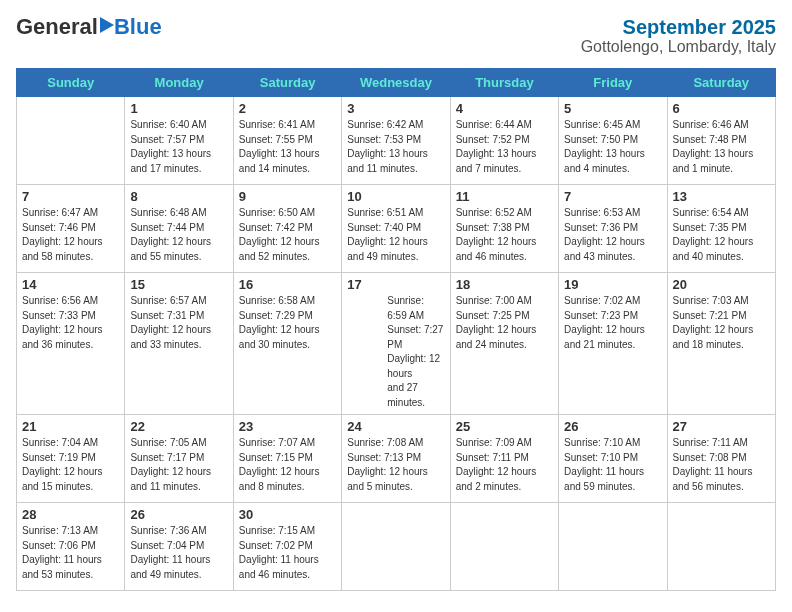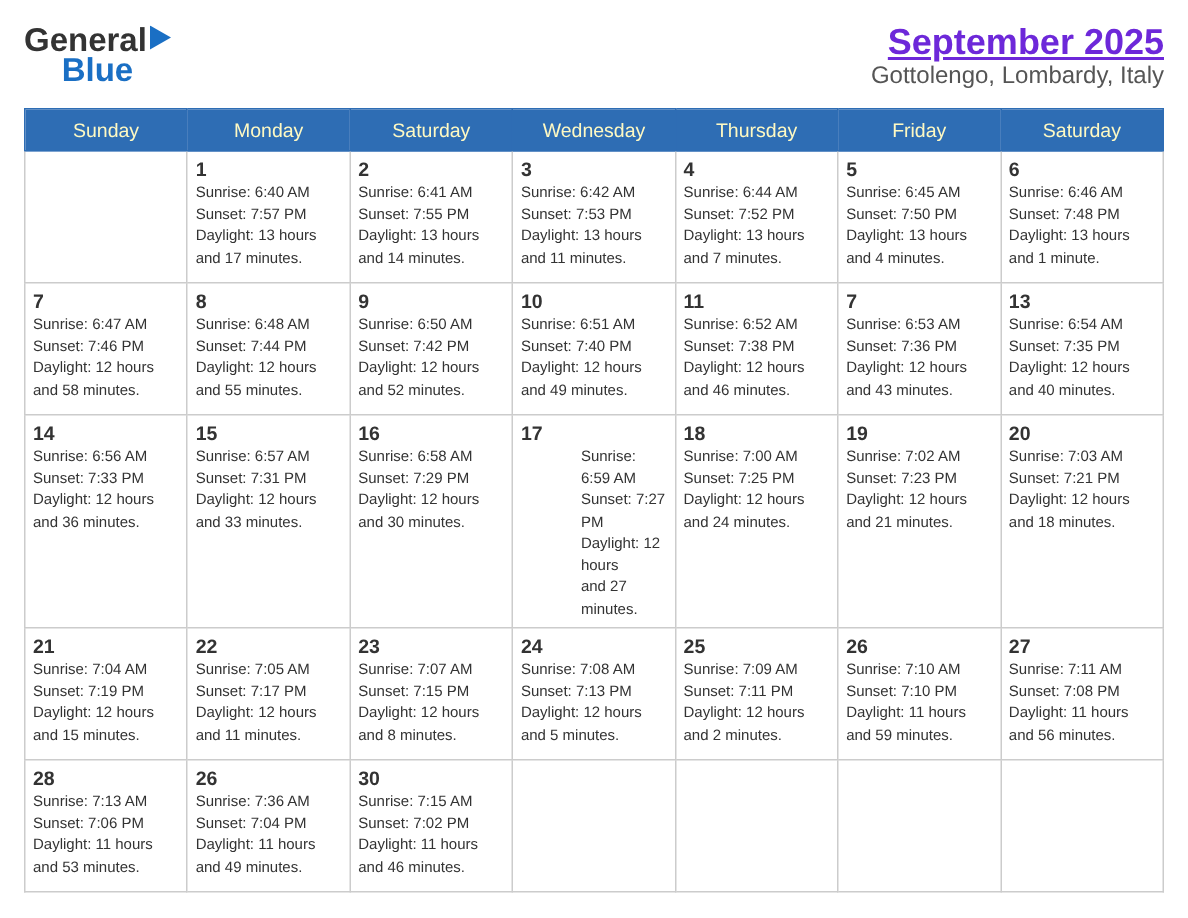--- a/index.html
+++ b/index.html
@@ -11,62 +11,61 @@
       padding: 16px;
     }
     .header {
       display: flex;
       justify-content: space-between;
       align-items: flex-start;
       margin-bottom: 12px;
     }
     .logo {
       display: flex;
-      flex-direction: column;
-      align-items: center;
+      flex-direction: row;
+      align-items: flex-end;
     }
     .logo-text {
       display: flex;
       align-items: center;
       font-size: 22px;
       font-weight: bold;
       color: #333;
       line-height: 1;
     }
     .logo-general { color: #333; }
     .logo-blue { color: #1a6fc4; }
     .logo-icon {
       width: 14px;
       height: 20px;
       margin-left: 2px;
     }
     .title-block {
       text-align: right;
     }
     .month-title {
-      font-size: 24px;
+      font-size: 20px;
       font-weight: bold;
-      color: #6d28d9;
+      color: #0369a1;
       line-height: 1.1;
-      text-decoration: underline;
     }
     .location-title {
       font-size: 16px;
       color: #555;
     }
     table {
       width: 100%;
       border-collapse: collapse;
       table-layout: fixed;
     }
     thead tr th {
       background: #2e6db4;
-      color: #fef9c3;
+      color: #5eead4;
       font-size: 13px;
-      font-weight: normal;
+      font-weight: bold;
       text-align: center;
       padding: 6px 4px;
       border: 1px solid #2e6db4;
     }
     tbody tr td {
       border: 1px solid #ccc;
       vertical-align: top;
       padding: 4px 5px;
       font-size: 10.5px;
       color: #333;

